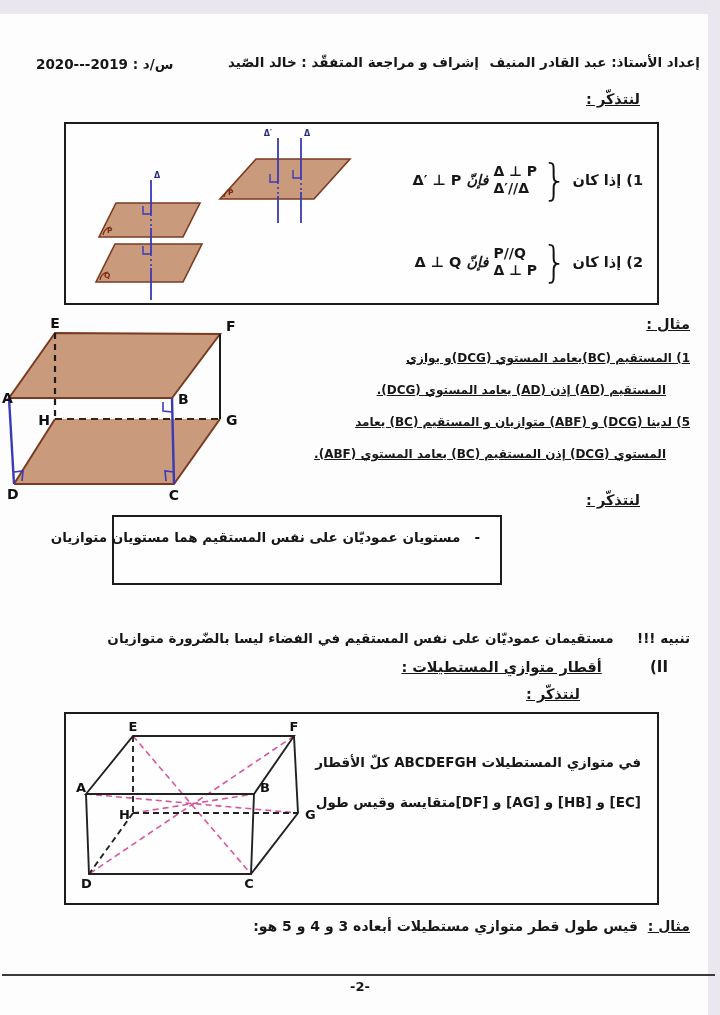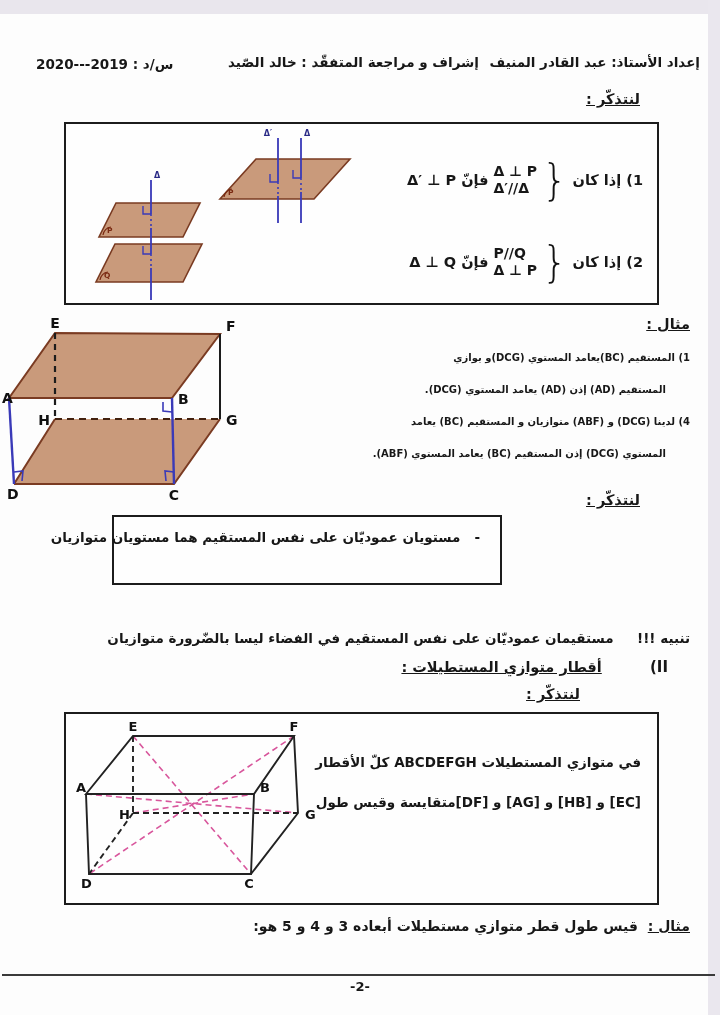--- a/index.html
+++ b/index.html
@@ -16,23 +16,23 @@
   .abs { position:absolute; }
   .rtl { direction:rtl; text-align:right; }
   .u { text-decoration:underline; }
   .hdr { font-size:13.5px; font-weight:700; white-space:nowrap; }
   .remember { font-size:14.5px; font-weight:700; text-decoration:underline; }
   .frame { border:2.5px solid #1c1c1c; background:#fefefe; }
   .rule-row { display:inline-flex; direction:rtl; align-items:center; gap:5px; font-size:14.5px; }
   .rule-prefix { font-weight:700; white-space:nowrap; }
   .brace { font-size:40px; font-weight:300; line-height:40px; transform:scaleY(1.05); color:#111; }
   .stack { direction:ltr; text-align:left; font-size:14px; line-height:17px; font-weight:600; }
-  .then { font-weight:700; }
+  .then { font-weight:700;font-style:italic; }
   .mathtxt { direction:ltr; unicode-bidi:isolate; font-size:14.5px; font-weight:600; white-space:nowrap; }
-  .bodytxt { font-size:10px; font-weight:600; line-height:32px; }
+  .bodytxt { font-size:12px; font-weight:600; line-height:32px;text-decoration:underline; }
   .bullet-line { font-size:13.5px; font-weight:600; line-height:27px; white-space:nowrap; }
   .warn-label { font-weight:700; }
   .sec-num { font-weight:700; font-size:15px; }
   .sec-title { font-weight:700; font-size:14.5px; text-decoration:underline; }
   .boxtxt { font-size:13.5px; font-weight:600; line-height:40px; white-space:nowrap; }
   .formula { direction:ltr; unicode-bidi:isolate; font-weight:700; font-size:14px; white-space:nowrap; }
   .root { font-size:17px; font-weight:400; }
   .radicand { border-top:1.6px solid #111; padding:0 2px; }
   .footer-line { border-top:2px solid #3a3a3a; }
   .pagenum { font-size:13px; font-weight:700; text-align:center; }
@@ -130,21 +130,21 @@
     <text x="48" y="109" text-anchor="end">H</text>
     <text x="224" y="109">G</text>
     <text x="5" y="183">D</text>
     <text x="172" y="184" text-anchor="middle">C</text>
   </g>
 </svg>
 
 <div class="abs rtl bodytxt" style="top:342px; right:30px; width:470px;">
   <div>1) المستقيم (BC)يعامد المستوي (DCG)و يوازي</div>
   <div class="indent2">المستقيم (AD) إذن (AD) يعامد المستوي (DCG).</div>
-  <div>4) لدينا (DCG) و (ABF) متوازيان و المستقيم (BC) يعامد</div>
+  <div>5) لدينا (DCG) و (ABF) متوازيان و المستقيم (BC) يعامد</div>
   <div class="indent2">المستوي (DCG) إذن المستقيم (BC) يعامد المستوي (ABF).</div>
 </div>
 
 <div class="abs remember rtl" style="top:492px; right:80px;">لنتذكّر :</div>
 
 <div class="abs frame rtl" style="left:112px; top:515px; width:390px; height:70px; border-width:2px; padding:7px 20px;">
   <div class="bullet-line">
     <span>-</span>&nbsp;&nbsp;
     <span>مستويان عموديّان على نفس المستقيم هما مستويان متوازيان</span>
   </div>

